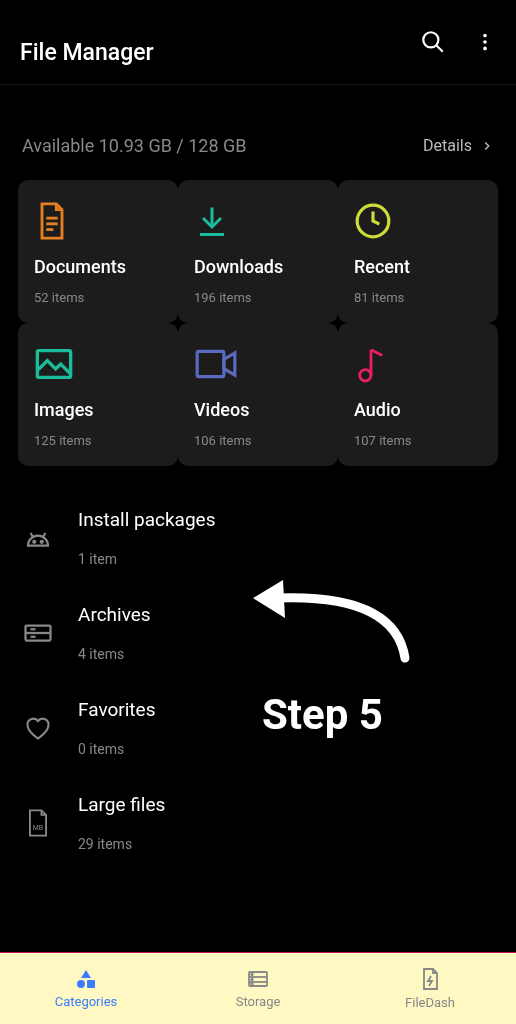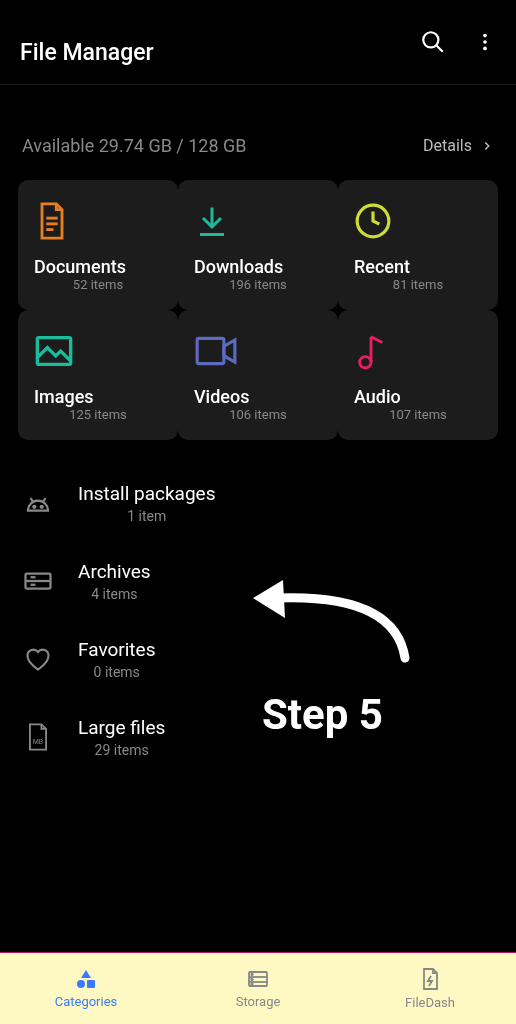--- a/index.html
+++ b/index.html
@@ -76,22 +76,21 @@
     align-items: center;
   }
   .card-title {
     font-size: 18px;
     font-weight: 500;
     color: #fff;
   }
   .card-sub {
     font-size: 13px;
     color: #888;
-    margin-top: 0;
-    text-align: center;
+    margin-top: 13px;
   }
   .list {
     padding: 24px 0 0 0;
   }
   .list-item {
     display: flex;
     align-items: center;
     padding: 18px 22px;
     cursor: pointer;
     gap: 24px;
@@ -99,30 +98,29 @@
   .list-icon {
     width: 32px;
     display: flex;
     align-items: center;
     justify-content: center;
     color: #888;
   }
   .list-text {
     display: flex;
     flex-direction: column;
-    text-align: center;
   }
   .list-title {
     font-size: 19px;
     color: #fff;
   }
   .list-sub {
     font-size: 14px;
     color: #888;
-    margin-top: 3px;
+    margin-top: 20px;
   }
   .bottom-nav {
     position: absolute;
     bottom: 0;
     left: 0;
     right: 0;
     height: 72px;
     background: #fef9c3;
     border-top: 1px solid #be185d;
     display: flex;
@@ -178,21 +176,21 @@
       <svg width="22" height="22" viewBox="0 0 24 24" fill="#fff">
         <circle cx="12" cy="5" r="2"></circle>
           <circle cx="12" cy="12" r="2"></circle>
           <circle cx="12" cy="19" r="2"></circle>
       </svg>
     </button>
   </div>
 </div>
 
 <div class="storage-row">
-  <div class="storage-text">Available 29.74 GB / 128 GB</div>
+  <div class="storage-text">Available 10.93 GB / 128 GB</div>
   <div class="details-link">
     <span>Details</span>
     <svg width="14" height="14" viewBox="0 0 24 24" fill="none" stroke="#bbb" stroke-width="2.5">
       <polyline points="9 18 15 12 9 6"></polyline>
     </svg>
   </div>
 </div>
 
 <div class="grid">
 

